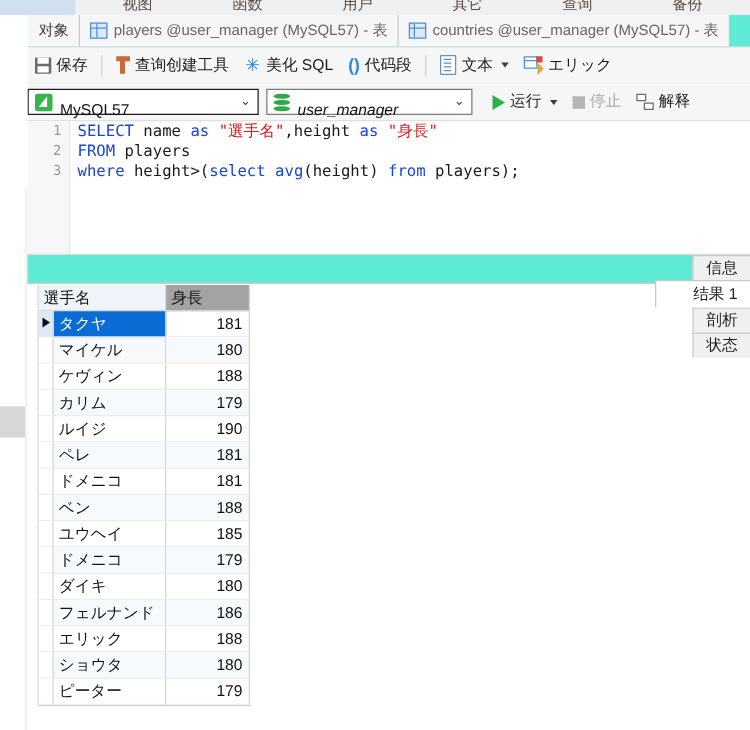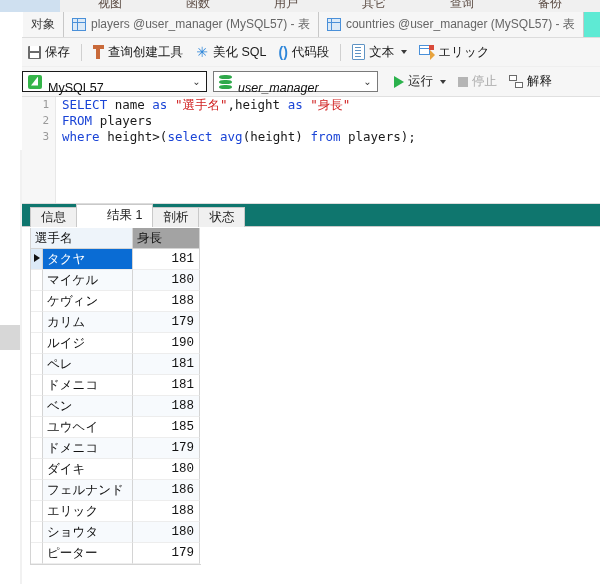--- a/index.html
+++ b/index.html
@@ -162,21 +162,22 @@
   }
 
   
   .respanel {
     position:absolute; top:203px; left:22px; width:578px; height:381px;
     background:#fff; border-top:1px solid #dcdcdc; box-sizing:border-box;
   }
   .restabs {
     position:absolute; top:0; left:0; width:578px; height:23px;
     display:flex; align-items:flex-end; padding-left:8px; box-sizing:border-box;
-    background:#0f766e;
+    background:#5eead4;
+    flex-direction:column;
   }
   .restabs::after{
     content:""; position:absolute; left:0; right:0; bottom:0; height:1px; background:#c9c9c9;
   }
   .rtab {
     position:relative; z-index:2;
     height:19px; line-height:19px; padding:0 10px;
     font-size:12.5px; color:#222;
     background:#f0f0f0; border:1px solid #c9c9c9; border-bottom:none;
     margin-right:-1px; white-space:nowrap;
@@ -205,21 +206,21 @@
   }
   .grow.sel .marker { background:#dceaf7; }
   .grow.sel .marker::after {
     content:""; position:absolute; left:3px; top:5px;
     width:0;height:0;border-left:6px solid #111;border-top:4.5px solid transparent;border-bottom:4.5px solid transparent;
   }
   .gcell {
     display:flex; align-items:center; box-sizing:border-box;
     font-size:12.5px; color:#111;
     border-right:1px solid #d4d4d4; border-bottom:1px solid #ededed;
-    padding:0 4px; overflow:hidden; white-space:nowrap;font-family:Liberation Mono, monospace;
+    padding:0 4px; overflow:hidden; white-space:nowrap;
   }
   .gcell.name { width:90px; justify-content:flex-start; }
   .gcell.val  { width:67px; justify-content:flex-end; padding-right:5px; }
   .grow.alt .gcell { background:#f7fafd; }
   .grow.sel .gcell.name { background:#0a6cd4; color:#fff; }
   .gridbottom { height:1px; background:#d4d4d4; width:170px; }
 
   .hcell.c1 { width:102px; }
   .hcell.c2 { width:67px; border-right:1px solid #d4d4d4; }
 </style>

